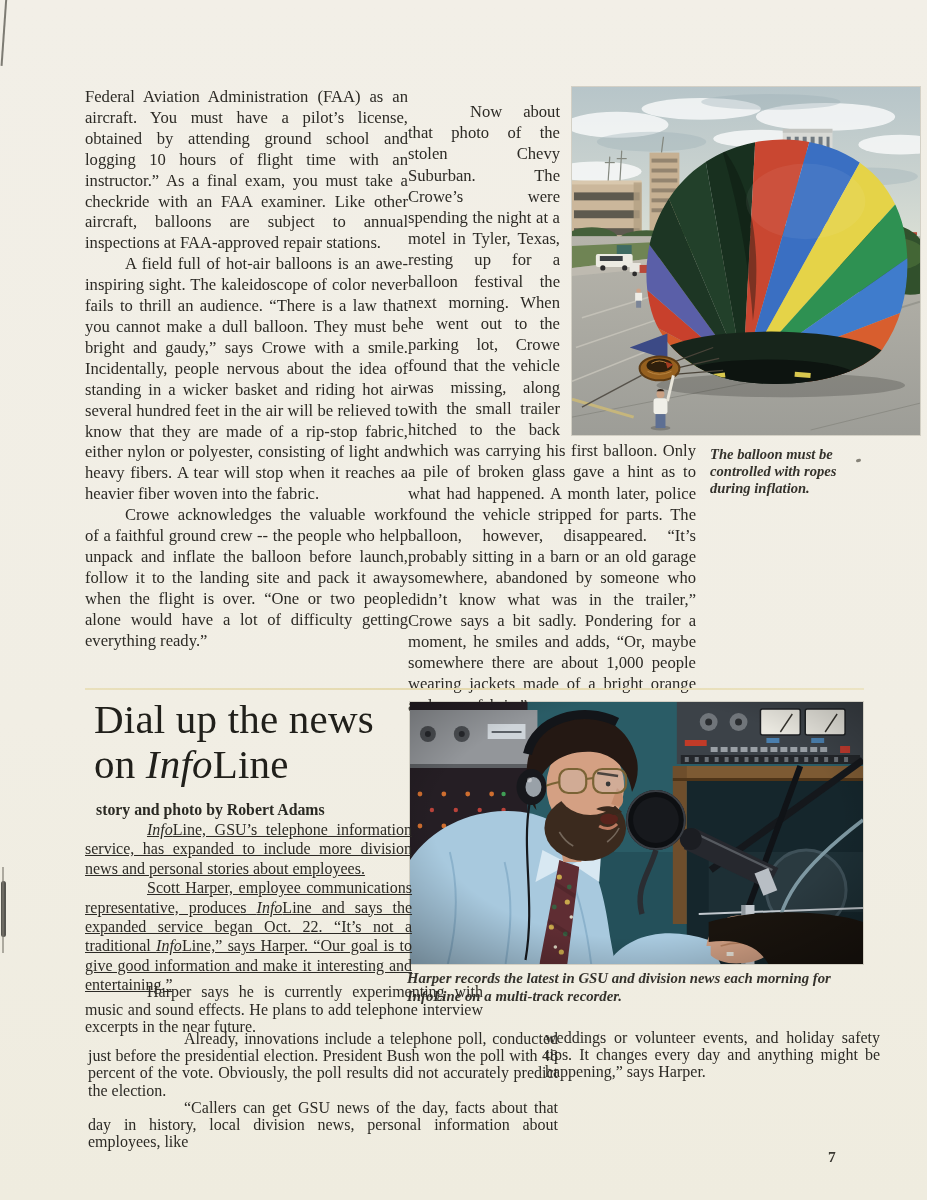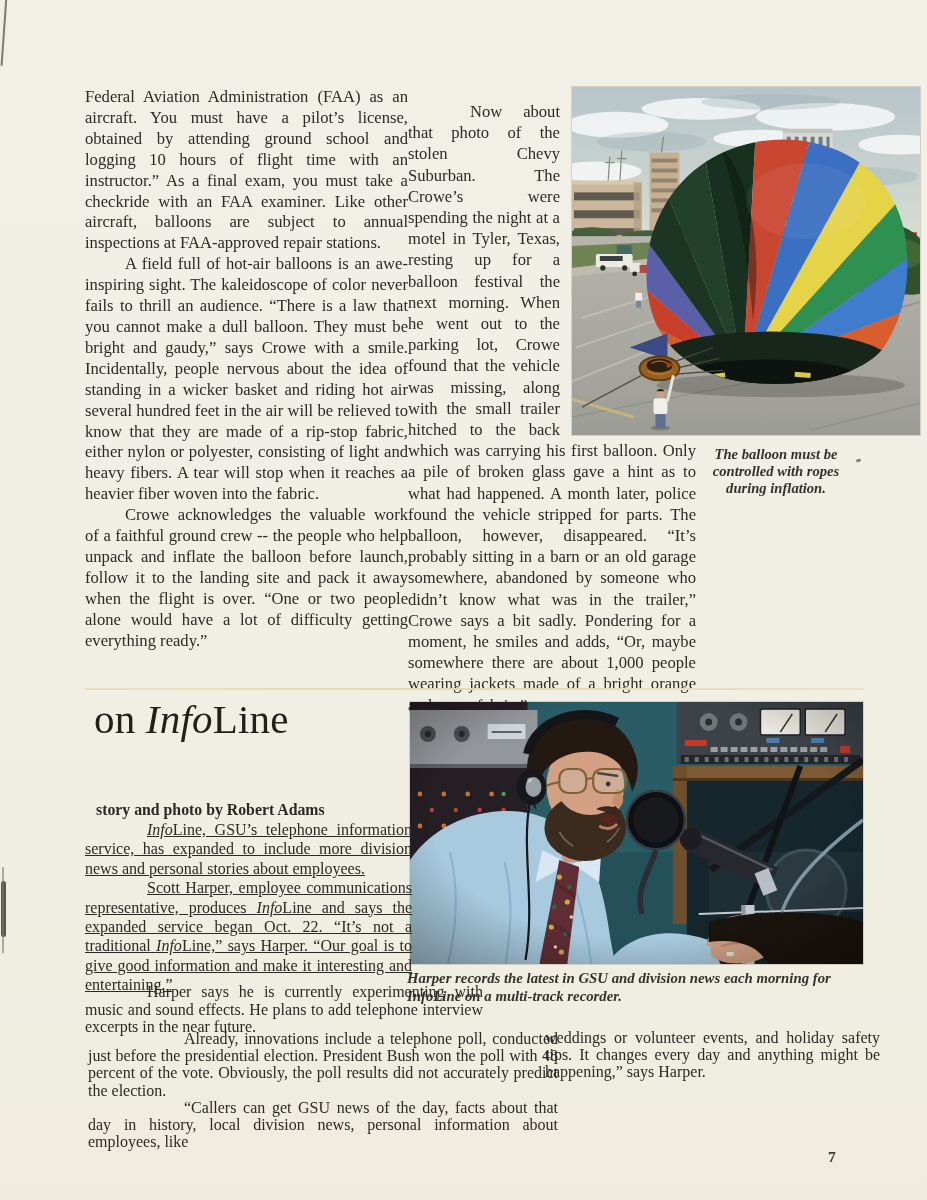--- a/index.html
+++ b/index.html
@@ -20,21 +20,21 @@
 
   
   .col1{position:absolute;left:85px;top:87px;width:323px;font-size:16.6px;line-height:20.9px;text-align:justify;}
   .col1 p{margin:0;text-indent:40px;}
   .col1 p.noindent{text-indent:0;}
   .col2wrap{position:absolute;left:408px;top:87px;width:512px;font-size:16.6px;line-height:21.2px;text-align:justify;}
   .col2wrap p{margin:0;text-indent:62px;padding-top:14px;}
   .photo-balloon{float:right;width:348px;height:348px;margin:0 0 0 12px;box-shadow:0 0 0 1px rgba(120,115,100,.25);}
   .photo-balloon svg{display:block;width:100%;height:100%;}
   .cap-balloon{float:right;clear:right;width:224px;min-height:242px;padding:11px 78px 0 14px;box-sizing:border-box;
-    font-style:italic;font-weight:600;font-size:14.6px;line-height:16.8px;text-align:center;color:#34322c;}
+    font-style:italic;font-weight:600;font-size:14.6px;line-height:16.8px;text-align:left;color:#34322c;}
 
   
   .divider{position:absolute;left:85px;top:688px;width:779px;height:2px;background:linear-gradient(90deg,#e9e0bc,#e4d9ae 50%,#ece4c4);}
 
   
   .headline{position:absolute;left:94px;top:697px;font-size:41px;line-height:45px;color:#21201b;letter-spacing:.2px;}
   .byline{position:absolute;left:96px;top:801px;font-weight:bold;font-size:15.8px;color:#2a2923;text-align:center;}
   .photo-harper{position:absolute;left:410px;top:702px;width:453px;height:262px;box-shadow:0 0 0 1px rgba(120,115,100,.25);}
   .photo-harper svg{display:block;width:100%;height:100%;}
   .cap-harper{position:absolute;left:407px;top:970px;width:466px;font-style:italic;font-weight:700;font-size:14.8px;line-height:17.5px;color:#34322c;}
@@ -234,20 +234,21 @@
         <line x1="96" y1="316" x2="102" y2="290" stroke="#e8e5da" stroke-width="3"></line>
       </svg>
     </div>
     <div class="cap-balloon">The balloon must be controlled with ropes during inflation.</div>
     <p>Now about that photo of the stolen Chevy Suburban. The Crowe’s were spending the night at a motel in Tyler, Texas, resting up for a balloon festival the next morning. When he went out to the parking lot, Crowe found that the vehicle was missing, along with the small trailer hitched to the back which was carrying his first balloon. Only a pile of broken glass gave a hint as to what had happened. A month later, police found the vehicle stripped for parts. The balloon, however, disappeared. “It’s probably sitting in a barn or an old garage somewhere, abandoned by someone who didn’t know what was in the trailer,” Crowe says a bit sadly. Pondering for a moment, he smiles and adds, “Or, maybe somewhere there are about 1,000 people wearing jackets made of a bright orange and green fabric.”</p>
   </div>
 
   <div class="divider"></div>
 
   <div class="headline">
+    <div>Dial up the news</div>
     <div><span>on </span><span class="seg-i">Info</span><span>Line</span></div>
   </div>
 
   <div class="byline">story and photo by Robert Adams</div>
 
   <div class="photo-harper">
     <svg viewBox="0 0 455 262" preserveAspectRatio="none">
       <defs>
         <clipPath id="tieClip">
             <path d="M150,158 L170,165 L158,262 L130,262 Z"></path>

